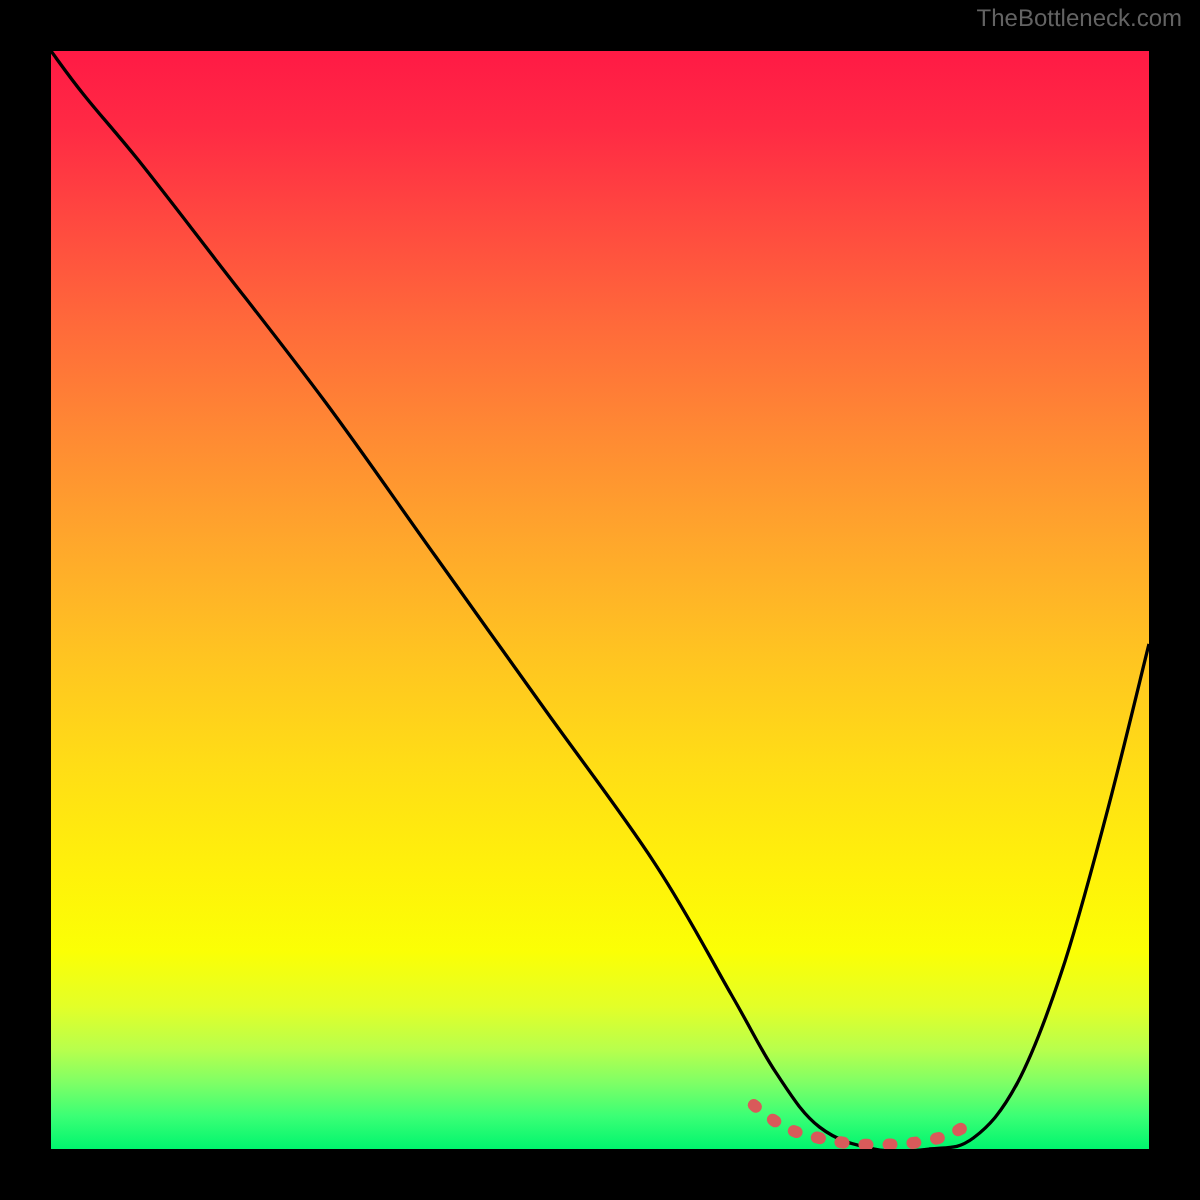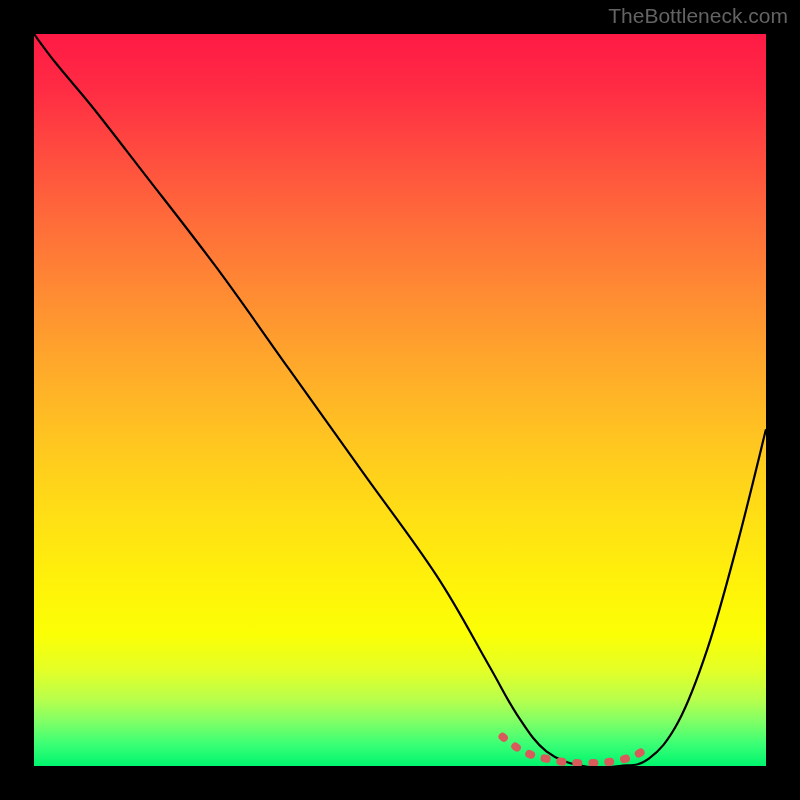--- a/index.html
+++ b/index.html
@@ -9,21 +9,21 @@
     background: #000000;
     position: relative;
     font-family: Arial, Helvetica, sans-serif;
     overflow: hidden;
   }
   .attribution {
     position: absolute;
     top: 4px;
     right: 12px;
     color: #636363;
-    font-size: 21px;
+    font-size: 16px;
     font-weight: 500;
     z-index: 10;
   }
   .plot-area {
     position: absolute;
     left: 34px;
     top: 34px;
     width: 732px;
     height: 732px;
   }

